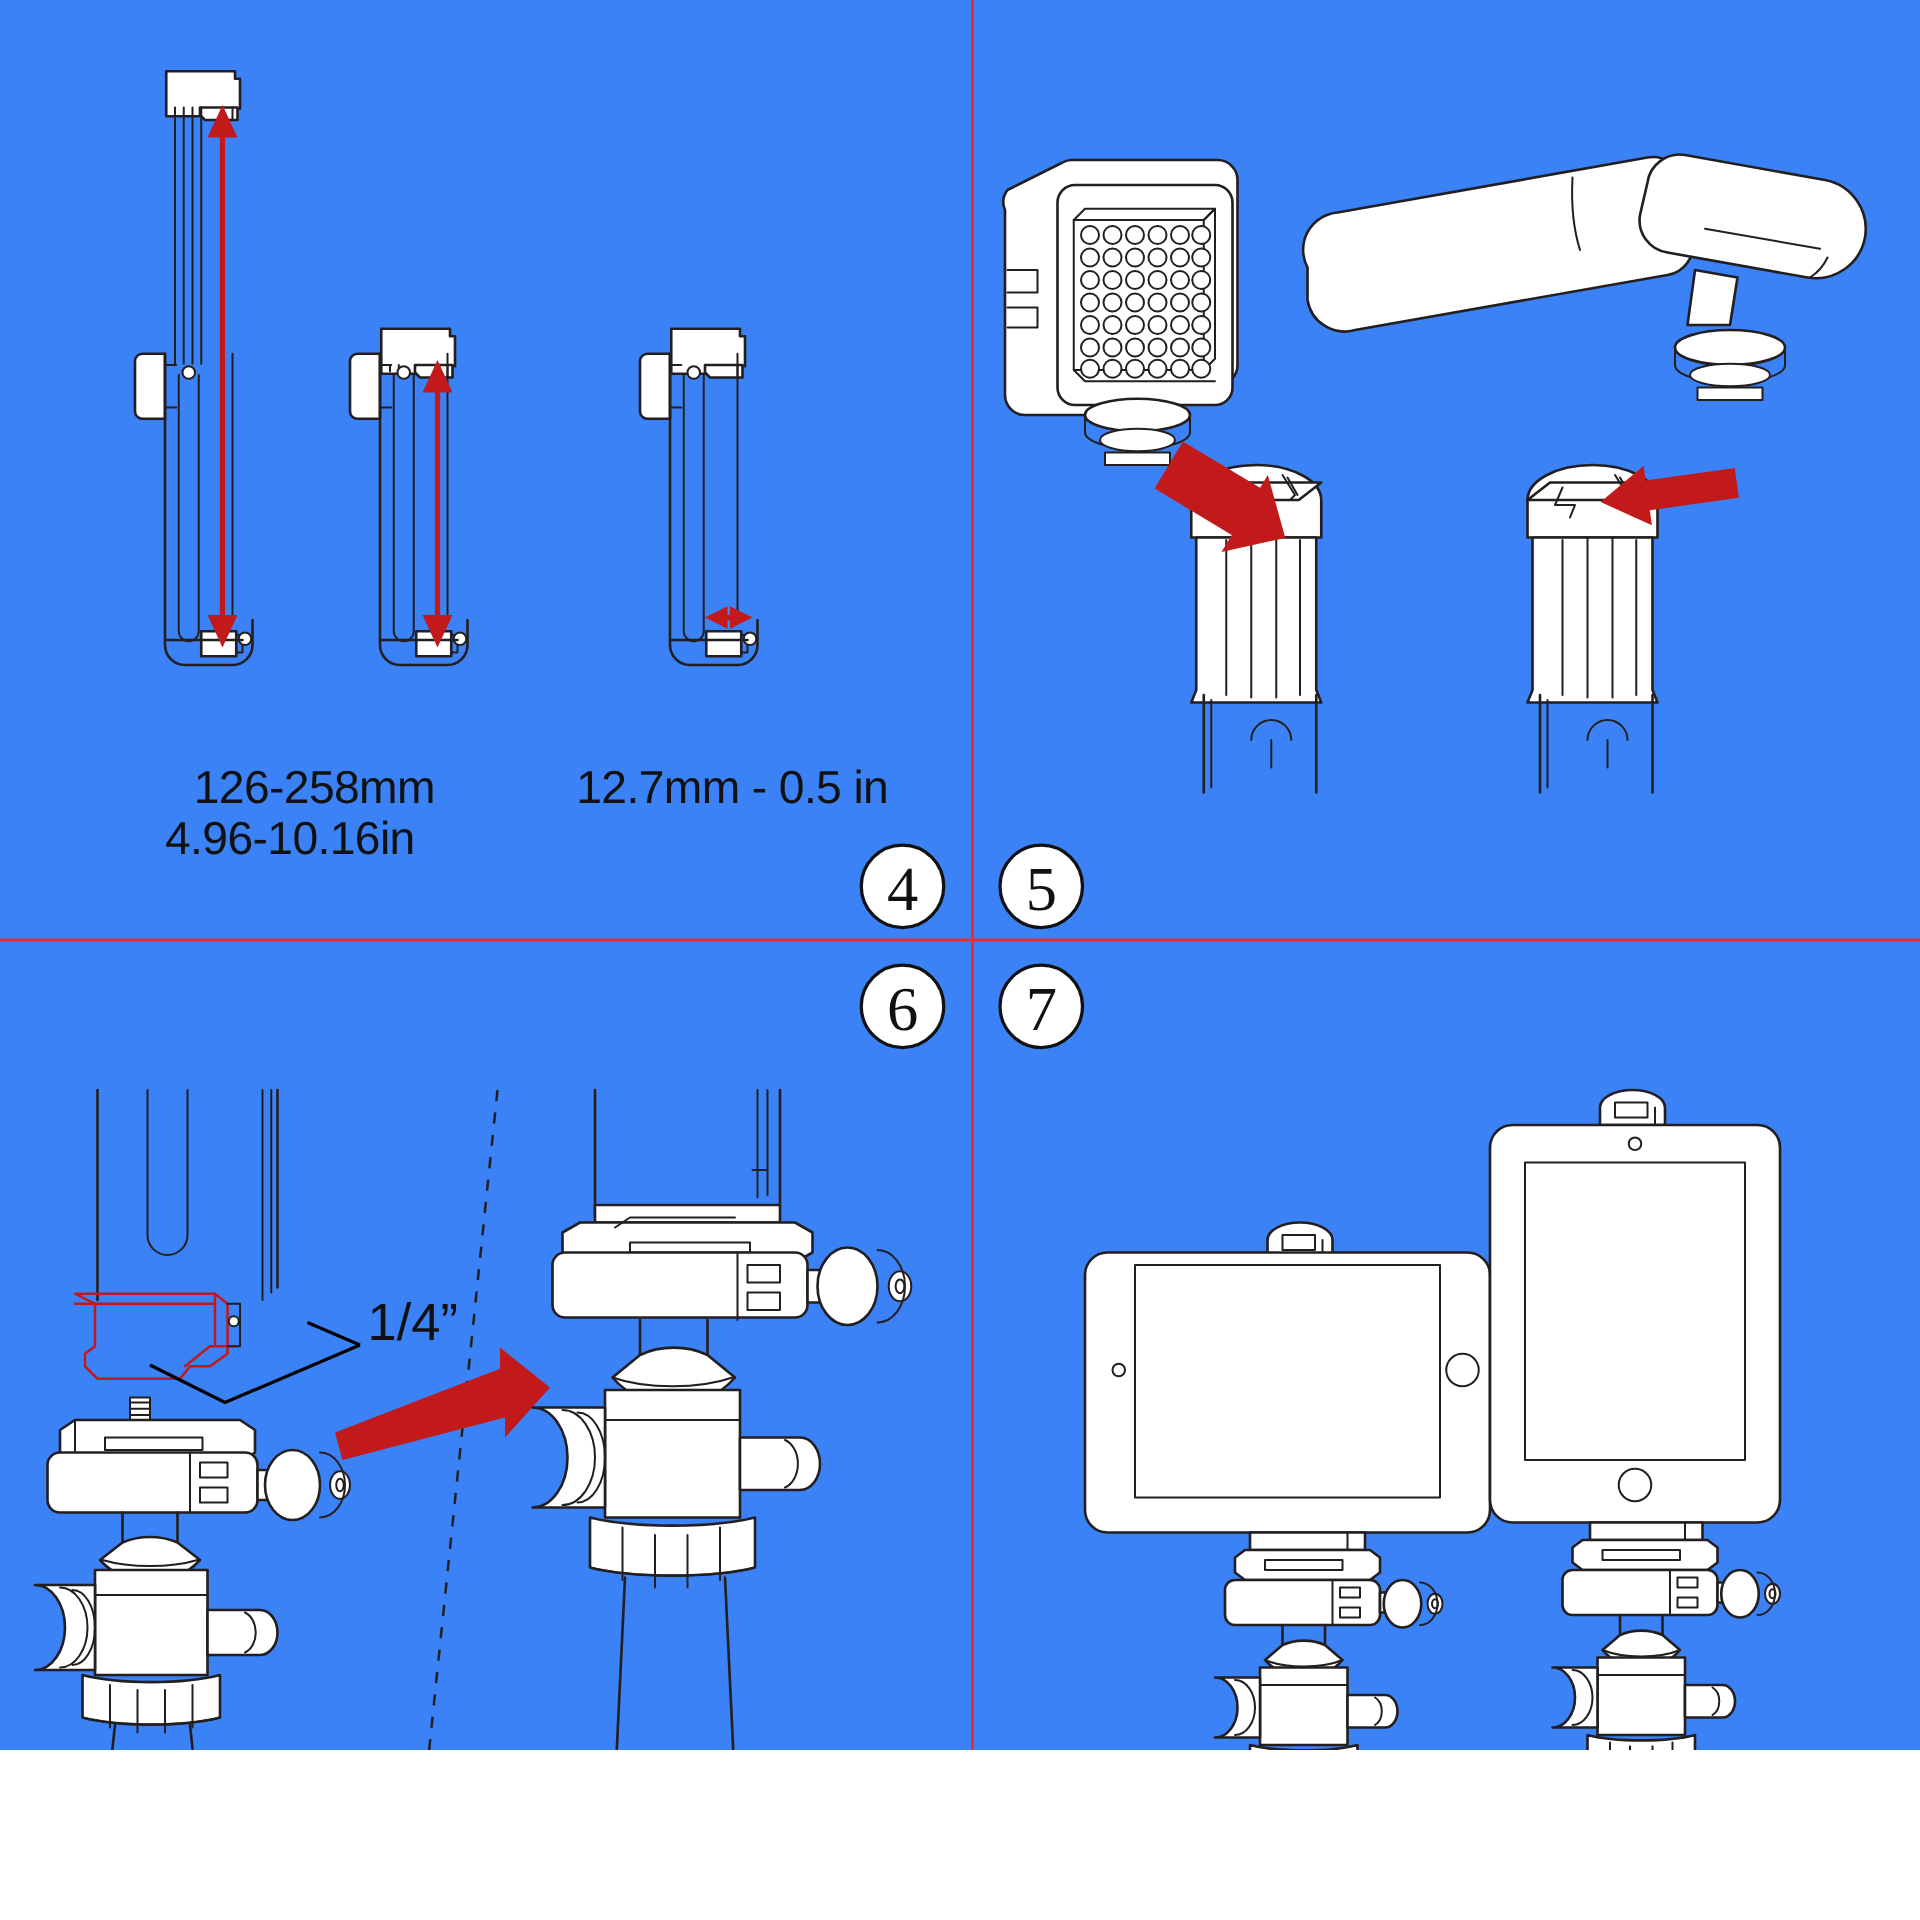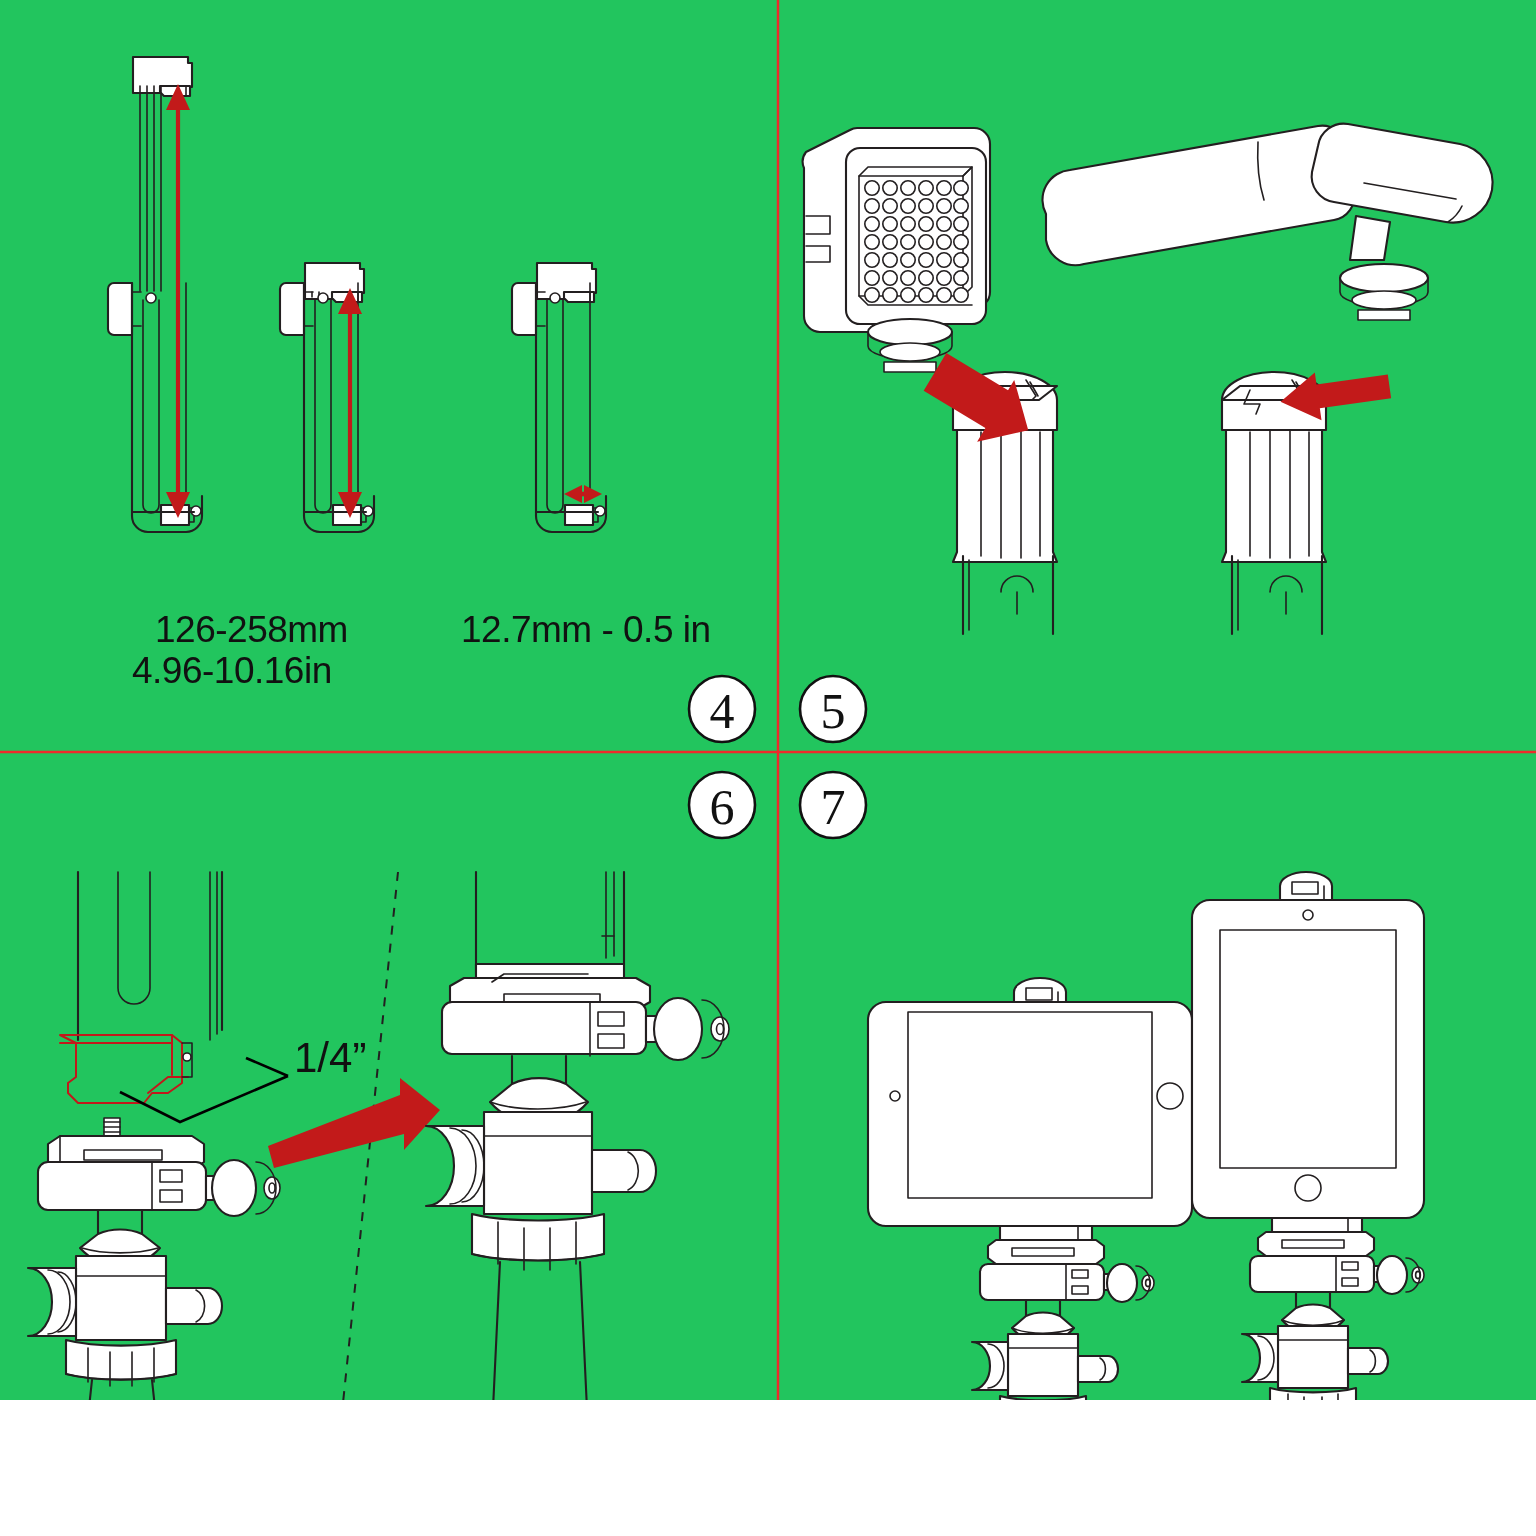--- a/index.html
+++ b/index.html
@@ -8,21 +8,21 @@
     padding: 0;
     background: #ffffff;
   }
   body {
     font-family: "Liberation Sans", sans-serif;
   }
   #sheet {
     position: relative;
     width: 1536px;
     height: 1400px;
-    background: #22c55e;
+    background: #3b82f6;
     overflow: hidden;
   }
   svg.layer {
     position: absolute;
     top: 0;
     left: 0;
     width: 1536px;
     height: 1536px;
   }
   .ink {

